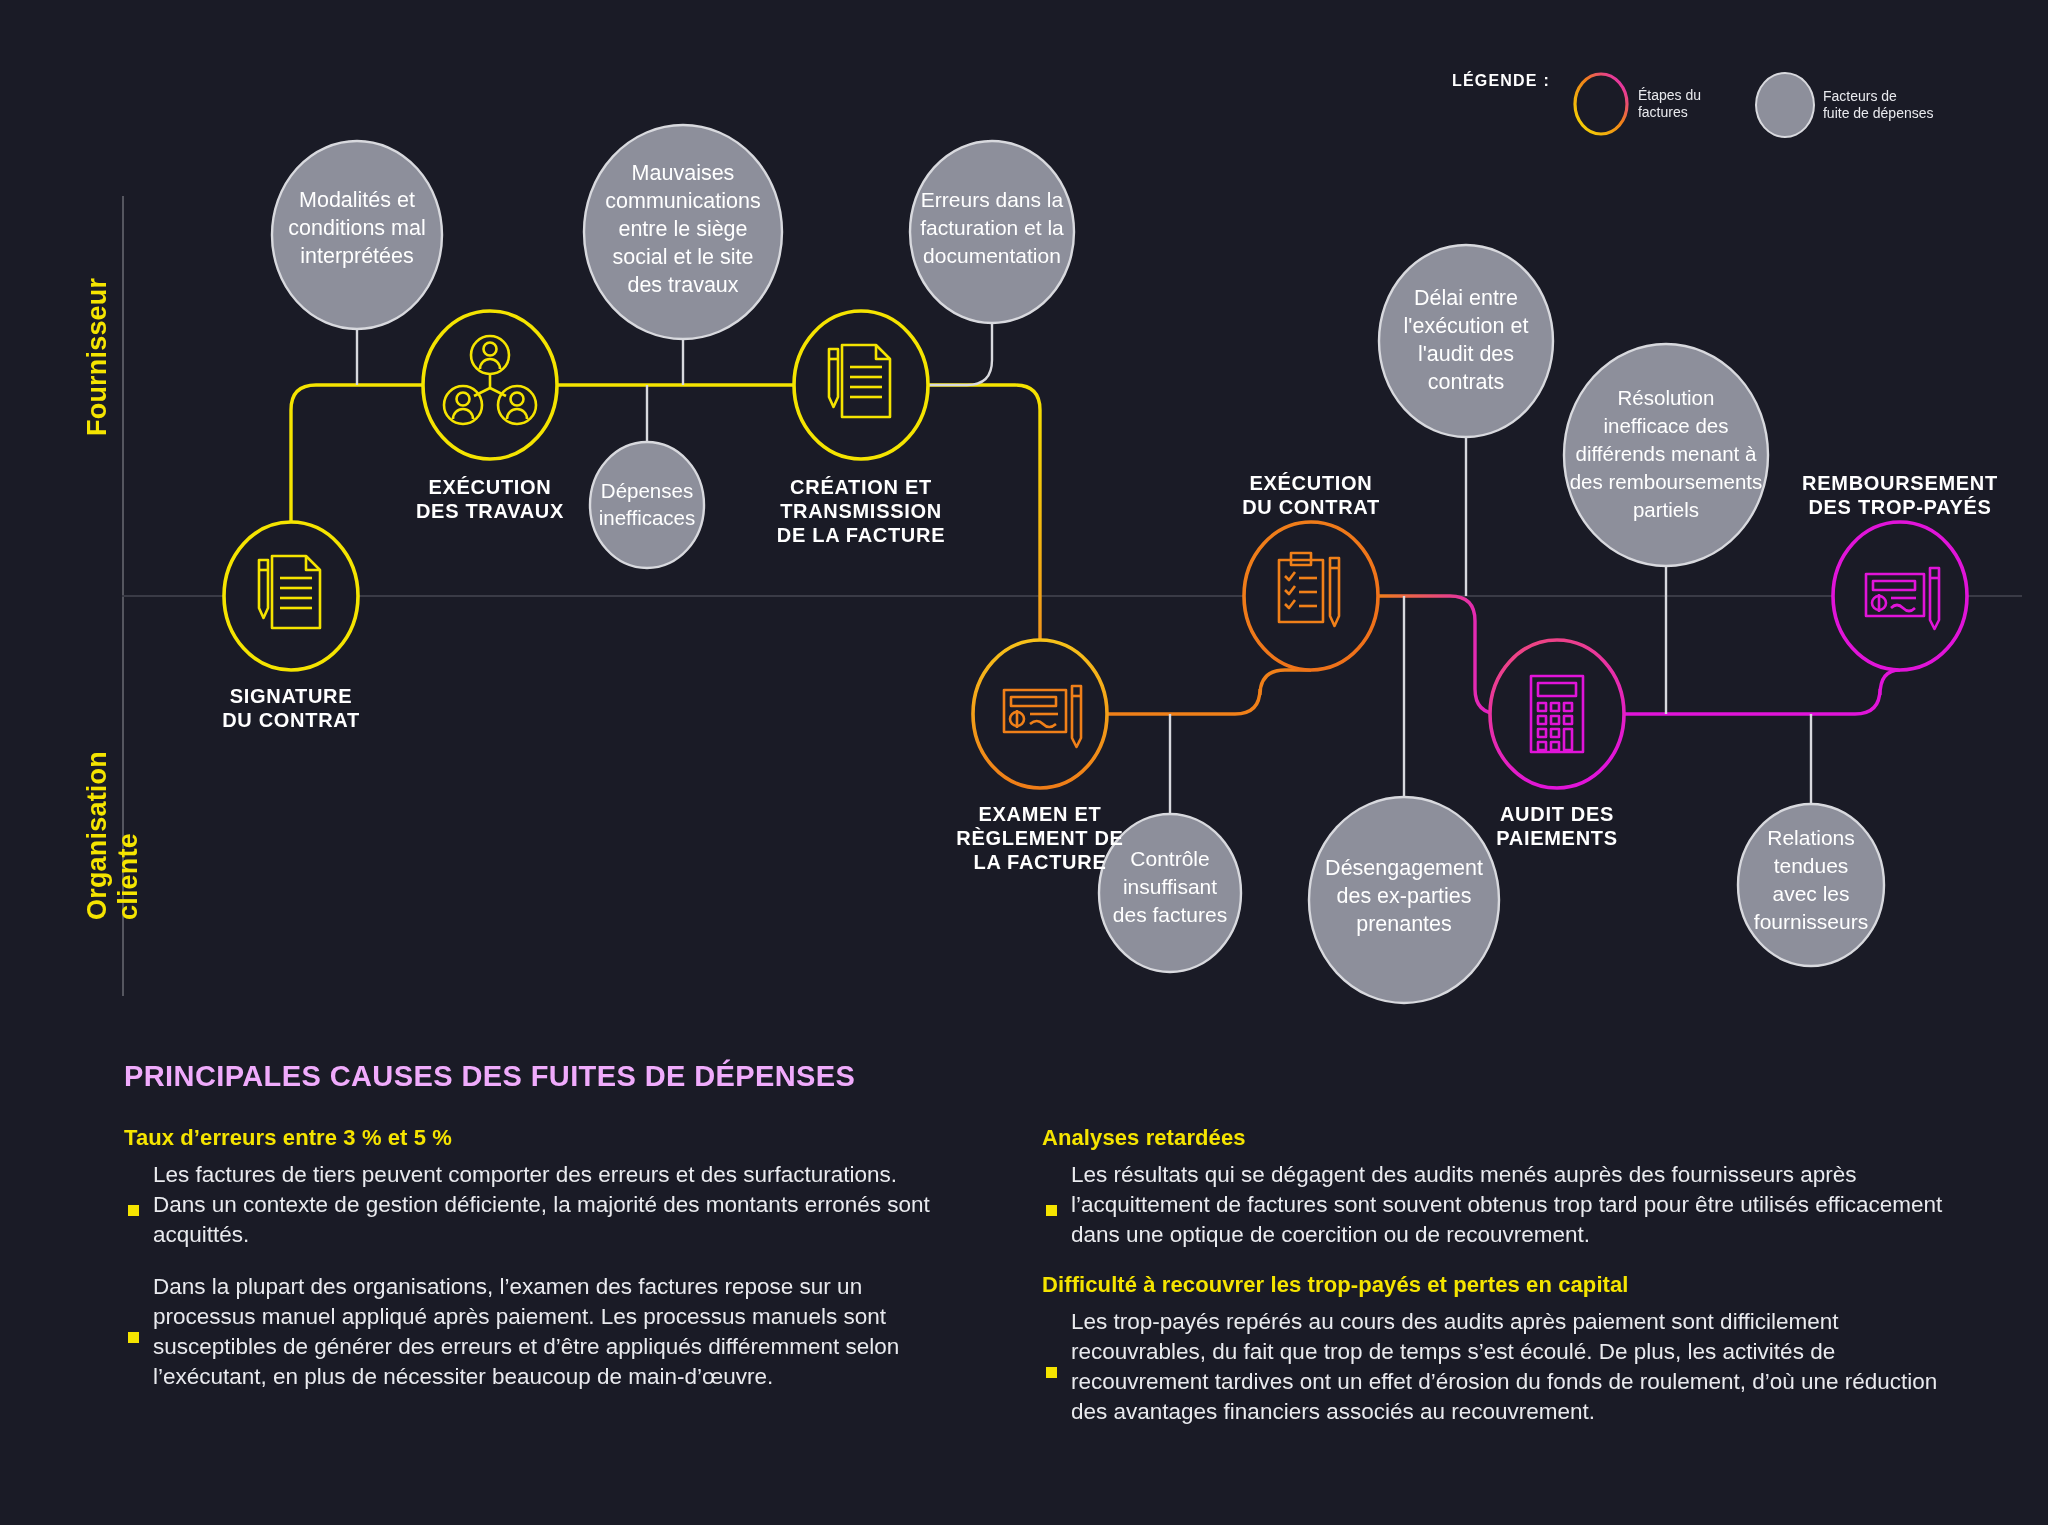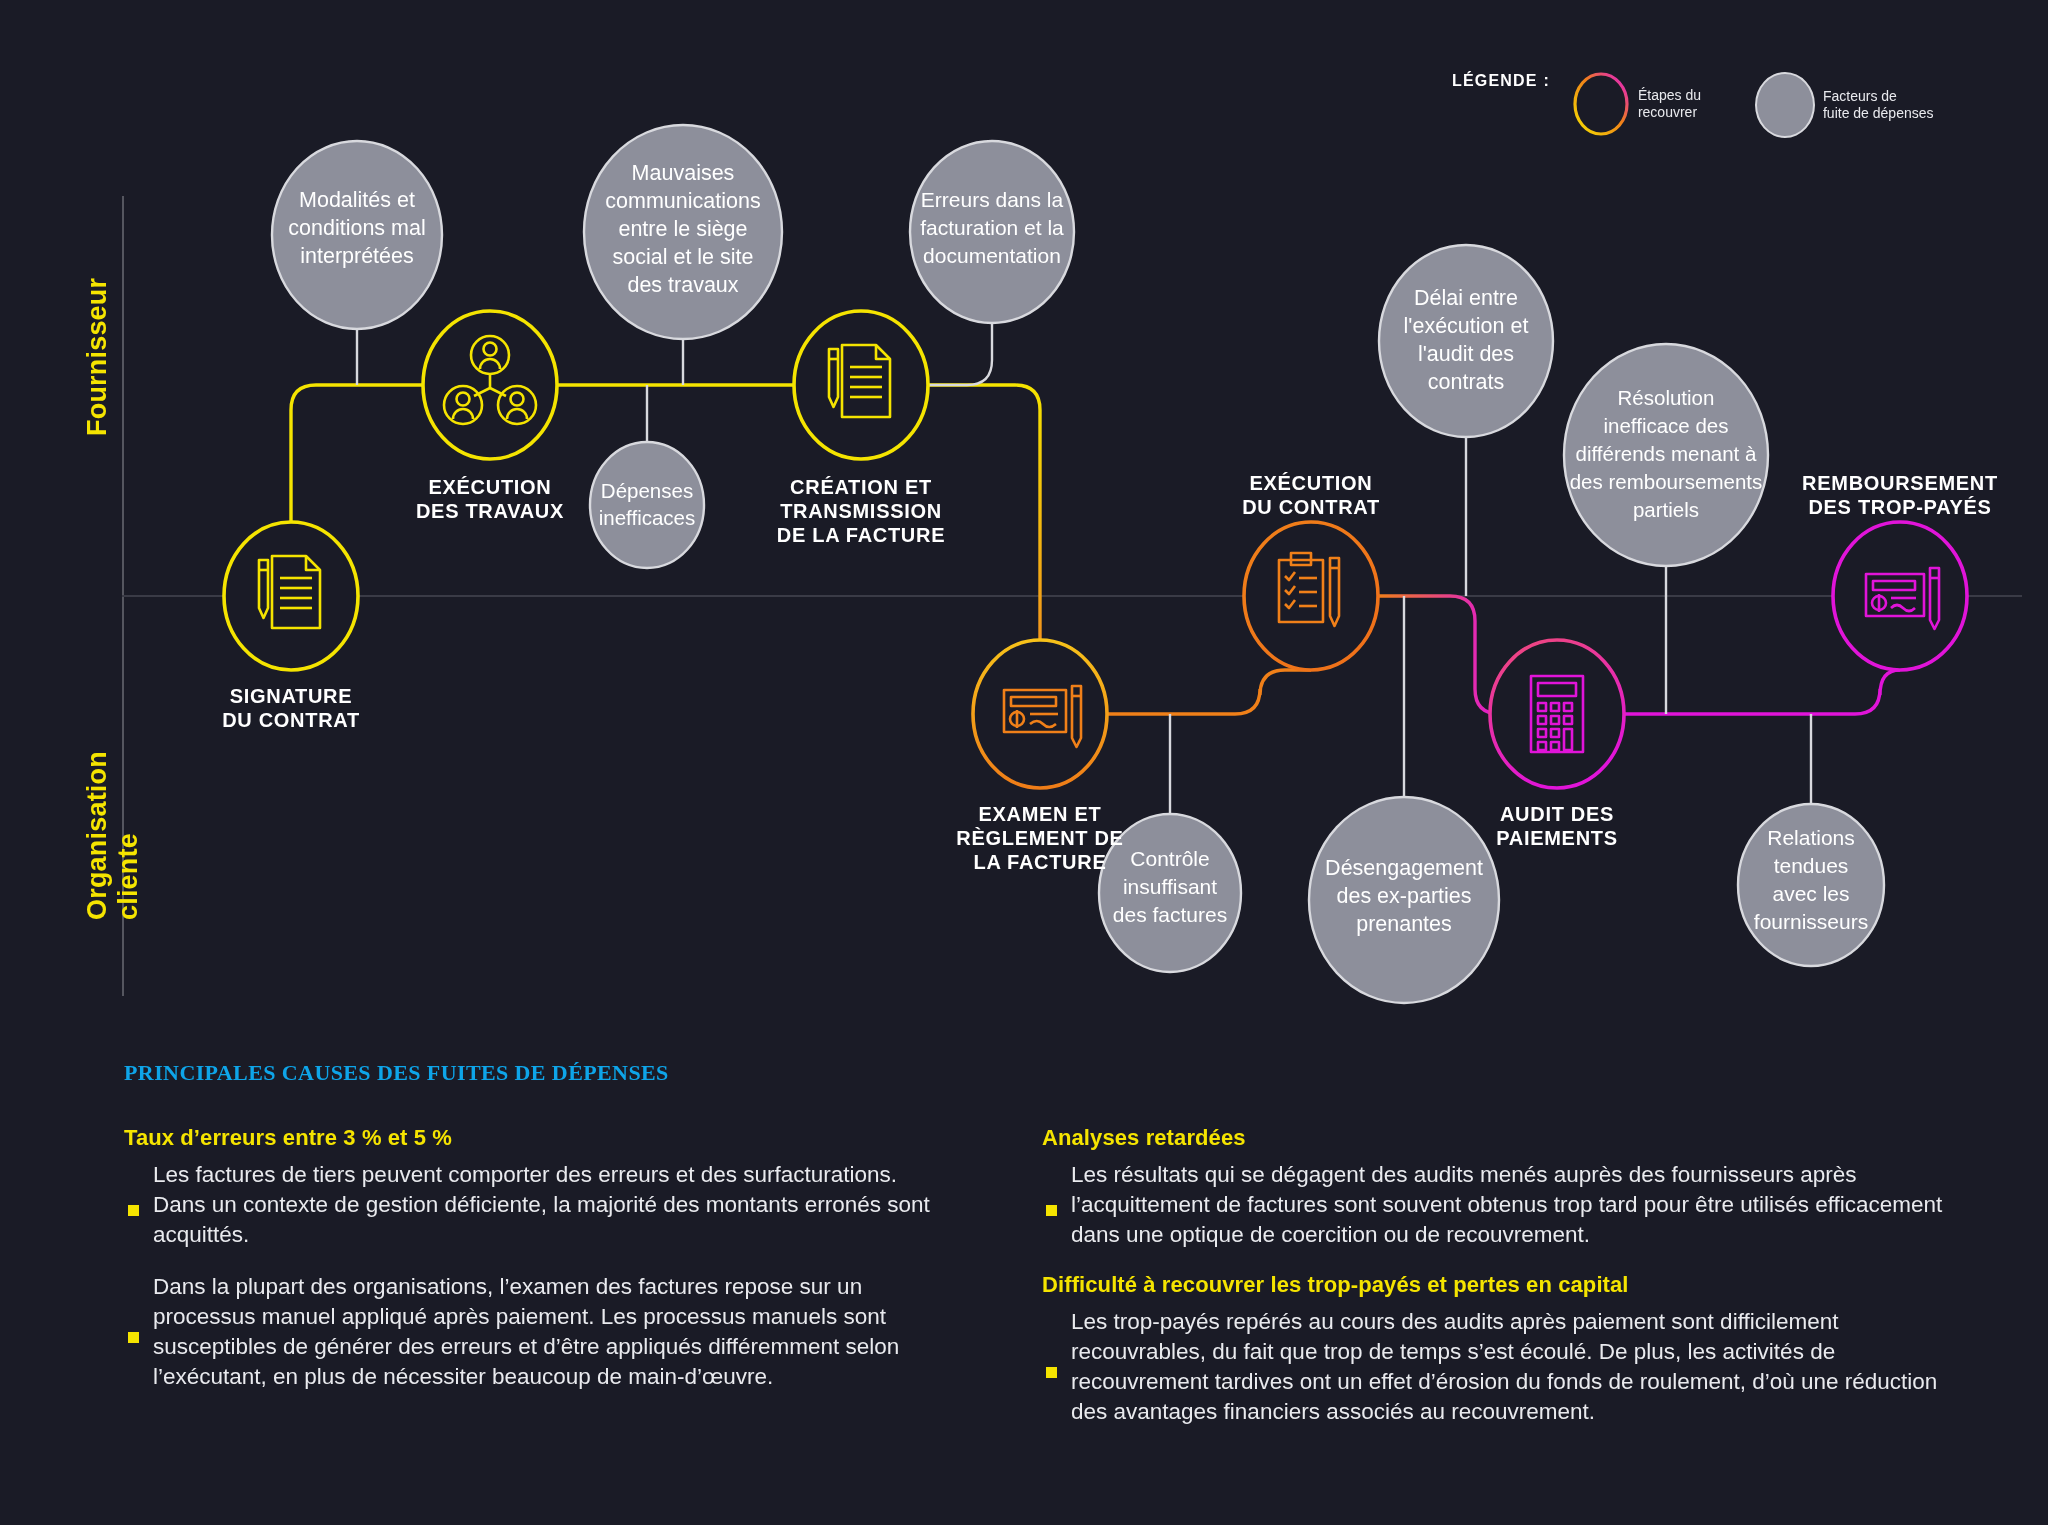--- a/index.html
+++ b/index.html
@@ -12,23 +12,22 @@
   }
   #root{position:absolute;inset:0;}
   svg.diagram{position:absolute;left:0;top:0;width:2048px;height:1030px;}
 
   
   .bottom{
     position:absolute;left:0;top:1030px;width:2048px;height:495px;
   }
   .sec-title{
     position:absolute;left:124px;top:30px;
-    font-size:22px;font-weight:bold;letter-spacing:.4px;
-    color:#0ea5e9;
-    font-family:Liberation Serif, serif;
+    font-size:29px;font-weight:bold;letter-spacing:.4px;
+    color:#f0abfc;
   }
   .col{position:absolute;top:95px;}
   .col.left{left:124px;width:830px;}
   .col.right{left:1042px;width:930px;}
   .grp{margin-bottom:22px;}
   .grp-head{
     color:#f5e400;font-size:22px;font-weight:bold;margin-bottom:9px;letter-spacing:.1px;
   }
   .bullet-row{display:flex;align-items:center;}
   .bullet-sq{
@@ -80,21 +79,21 @@
           <linearGradient id="lgGrad" x1="0" y1="1" x2="1" y2="0">
             <stop offset="0%" stop-color="#f5e400"></stop>
               <stop offset="55%" stop-color="#f08019"></stop>
               <stop offset="100%" stop-color="#e114d9"></stop>
           </linearGradient>
         </defs>
         <ellipse cx="29" cy="32" rx="26" ry="30" fill="none" stroke="url(#lgGrad)" stroke-width="3.2"></ellipse>
       </svg>
       <div class="legend-txt">
         <div>Étapes du</div>
-        <div>recouvrer</div>
+        <div>factures</div>
       </div>
     </div>
 
     <div class="legend-item">
       <div class="lg-ell-grey"></div>
       <div class="legend-txt">
         <div>Facteurs de</div>
         <div>fuite de dépenses</div>
       </div>
     </div>

